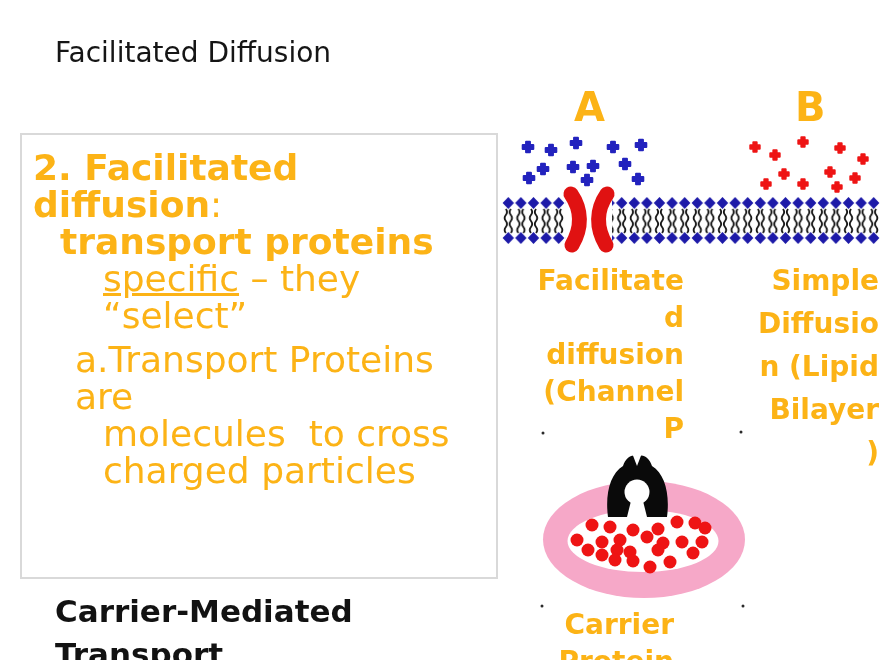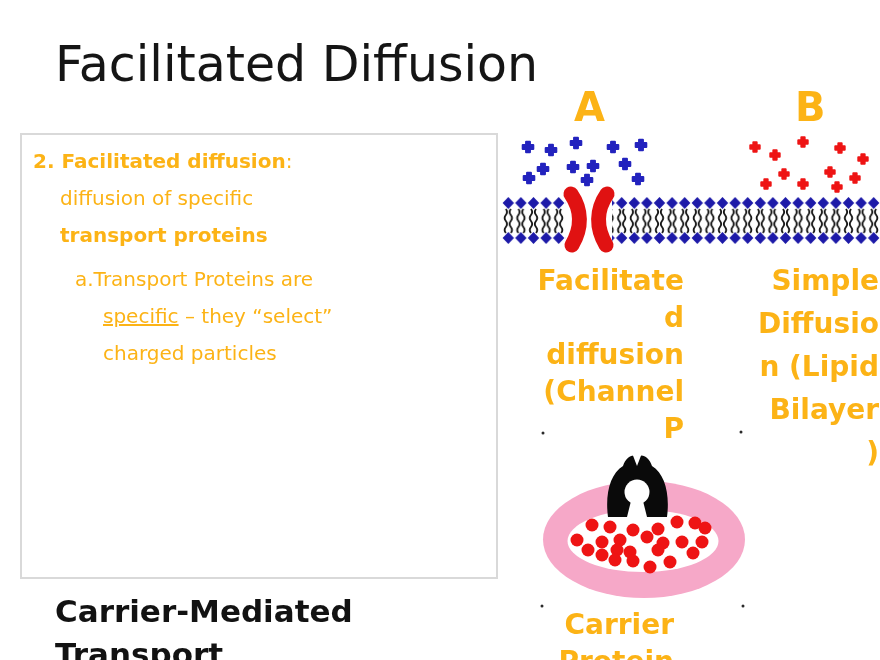--- a/index.html
+++ b/index.html
@@ -3,27 +3,27 @@
 <meta charset="utf-8">
 <style>
   html,body{margin:0;padding:0;}
   body{
     width:880px;height:660px;position:relative;overflow:hidden;
     background:#ffffff;
     font-family:"DejaVu Sans","Liberation Sans",sans-serif;
   }
   .abs{position:absolute;}
   .title{
-    left:55px;top:36px;font-size:49px;color:#151515;white-space:nowrap;
+    left:55px;top:36px;font-size:28px;color:#151515;white-space:nowrap;
   }
   .text-box{
     left:20px;top:133px;width:478px;height:446px;
     border:2px solid var(--box-border,#D9D9D9);
-    box-sizing:border-box;padding-top:8px;
-    font-size:20px;line-height:37px;color:var(--gold,#FCB316);
+    box-sizing:border-box;padding-top:14px;
+    font-size:36px;line-height:37px;color:var(--gold,#FCB316);
   }
   .text-box .line{white-space:pre-wrap;}
   .text-box .line.i0{padding-left:11px;}
   .text-box .line.i1{padding-left:38px;}
   .text-box .line.i2{padding-left:53px;}
   .text-box .line.i3{padding-left:81px;}
   .text-box .line.gap{margin-top:7px;}
   .text-box .b{font-weight:bold;}
   .text-box .u{text-decoration:underline;}
   .bottom-heading{
@@ -55,24 +55,24 @@
   .stray{fill:#2a2a2a;}
 </style>
 </head>
 <body>
 
 <div class="abs title">Facilitated Diffusion</div>
 
 <div class="abs text-box">
   <div>
       <div class="line i0"><span class="b">2. Facilitated diffusion</span><span>:</span></div>
-      <div class="line i1"><span>diffusion of specific</span></div>
       <div class="line i1"><span class="b">transport proteins</span></div>
+      <div class="line i3"><span class="u">specific</span><span> – they “select”</span></div>
       <div class="line i2 gap"><span>a.Transport Proteins are</span></div>
-      <div class="line i3"><span class="u">specific</span><span> – they “select”</span></div>
+      <div class="line i3"><span>molecules  to cross</span></div>
       <div class="line i3"><span>charged particles</span></div>
     </div>
 </div>
 
 <div class="abs bottom-heading">Carrier-Mediated
 Transport</div>
 
 <div class="abs big-label label-a">A</div>
 <div class="abs big-label label-b">B</div>
 

